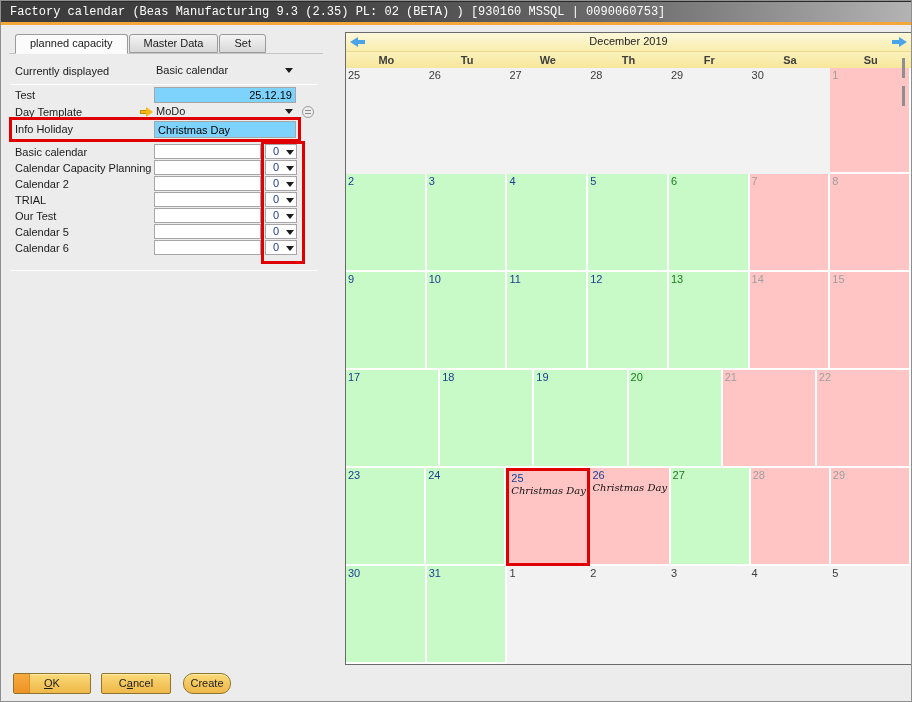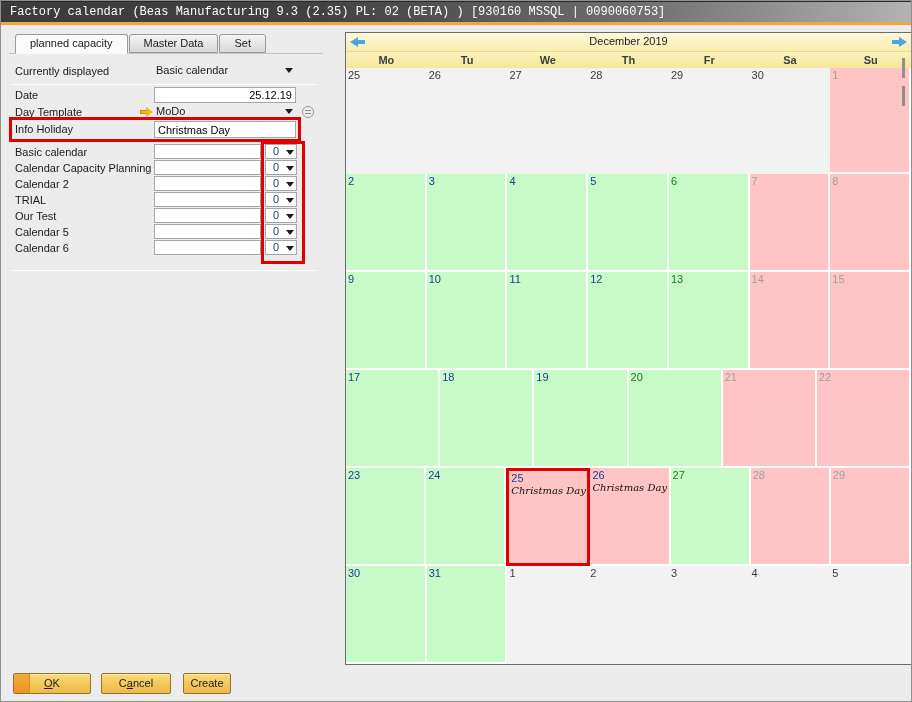--- a/index.html
+++ b/index.html
@@ -23,21 +23,21 @@
   .tab.active { background:#fbfbfb; border-bottom:1px solid #fbfbfb; height:20px; position:relative; z-index:2; }
   .tab-baseline { position:absolute; left:8px; top:52px; width:314px; height:1px; background:#c4c4c4; }
 
   
   .form-label { position:absolute; left:14px; top:2px; white-space:nowrap; }
   .row { position:absolute; left:0; width:330px; height:16px; }
   .flat-combo { position:absolute; left:153px; width:142px; top:0; height:15px; }
   .flat-combo .combo-value { position:absolute; left:2px; top:1px; }
   .caret { position:absolute; width:0; height:0; border-left:4px solid transparent; border-right:4px solid transparent; border-top:5px solid #1c1c1c; }
   .combo-caret { right:3px; top:5px; }
-  .text-input { position:absolute; left:153px; top:0; width:142px; height:16px; background:#ffffff; border:1px solid #a6a6a6; padding:5px 3px; font-size:11px; }
+  .text-input { position:absolute; left:153px; top:0; width:142px; height:16px; background:#7dd3fc; border:1px solid #a6a6a6; padding:5px 3px; font-size:11px; }
   .text-input.right { text-align:right; }
   .groove { position:absolute; height:1px; background:#cfcfcf; border-bottom:1px solid #ffffff; }
 
   
   .link-arrow { position:absolute; left:139px; top:3px; width:14px; height:10px; cursor:pointer; }
   .link-arrow .stem { position:absolute; left:0; top:3px; width:7px; height:4px; background:#f5b915; border:1px solid #c78e00; border-right:none; }
   .link-arrow .head { position:absolute; left:6px; top:0; width:0; height:0; border-top:5px solid transparent; border-bottom:5px solid transparent; border-left:7px solid #f5b915; }
 
   
   .form-settings-icon { position:absolute; left:301px; top:2px; width:12px; height:12px; border-radius:50%; border:1px solid #9a9a9a; background:#eeeeee; }
@@ -59,21 +59,21 @@
 
   
   .btn { position:absolute; top:672px; height:21px; border:1px solid #8d7430; border-radius:2px;
     background:linear-gradient(180deg,#fbdb79 0%,#f3c65c 55%,#eeb84a 100%);
     box-shadow:inset 0 1px 0 #fdeaa9; text-align:center; padding-top:3px; font-size:11px; color:#1d1d1d; cursor:pointer; overflow:hidden; }
   .btn .u { text-decoration:underline; }
   .btn-ok { left:12px; width:78px; }
   .btn-ok::before { content:""; position:absolute; left:0; top:0; bottom:0; width:15px;
     background:linear-gradient(180deg,#f7ab3e,#ee9226); border-right:1px solid #d98f21; }
   .btn-cancel { left:100px; width:70px; }
-  .btn-create { left:182px; width:48px; }
+  .btn-create { left:182px; width:48px;border-radius:10px; }
 
   
   .calendar { position:absolute; left:330px; top:31px; width:567px; height:633px; border:1px solid #6b6b6b; background:#f2f2f2; display:flex; flex-direction:column;margin-left:14px; }
   .cal-month-header { position:relative; height:18px; background:linear-gradient(180deg,#fdf8da,#f9edae); flex:none; }
   .cal-month-title { position:absolute; left:0; right:0; top:2px; text-align:center; color:#222; }
   .nav-arrow { position:absolute; top:4px; width:15px; height:10px; cursor:pointer; }
   .nav-prev { left:4px; } .nav-next { right:4px; }
   .nav-arrow .stem { position:absolute; top:3px; width:8px; height:4px; background:#4aa4e8; }
   .nav-arrow .head { position:absolute; top:0; width:0; height:0; border-top:5px solid transparent; border-bottom:5px solid transparent; }
   .nav-prev .stem { right:0; } .nav-prev .head { left:0; border-right:8px solid #4aa4e8; }
@@ -115,21 +115,21 @@
   <div class="row" style="top:62px;">
     <span class="form-label">Currently displayed</span>
     <div class="flat-combo">
       <span class="combo-value">Basic calendar</span>
       <span class="caret combo-caret"></span>
     </div>
   </div>
   <div class="groove" style="top:83px;left:10px;width:306px;"></div>
 
   <div class="row" style="top:86px;">
-    <span class="form-label">Date</span>
+    <span class="form-label">Test</span>
     <input class="text-input right" value="25.12.19" style="">
   </div>
 
   <div class="row" style="top:103px;">
     <span class="form-label">Day Template</span>
     <span class="link-arrow">
         <span class="stem"></span>
         <span class="head"></span>
       </span>
     <div class="flat-combo">

